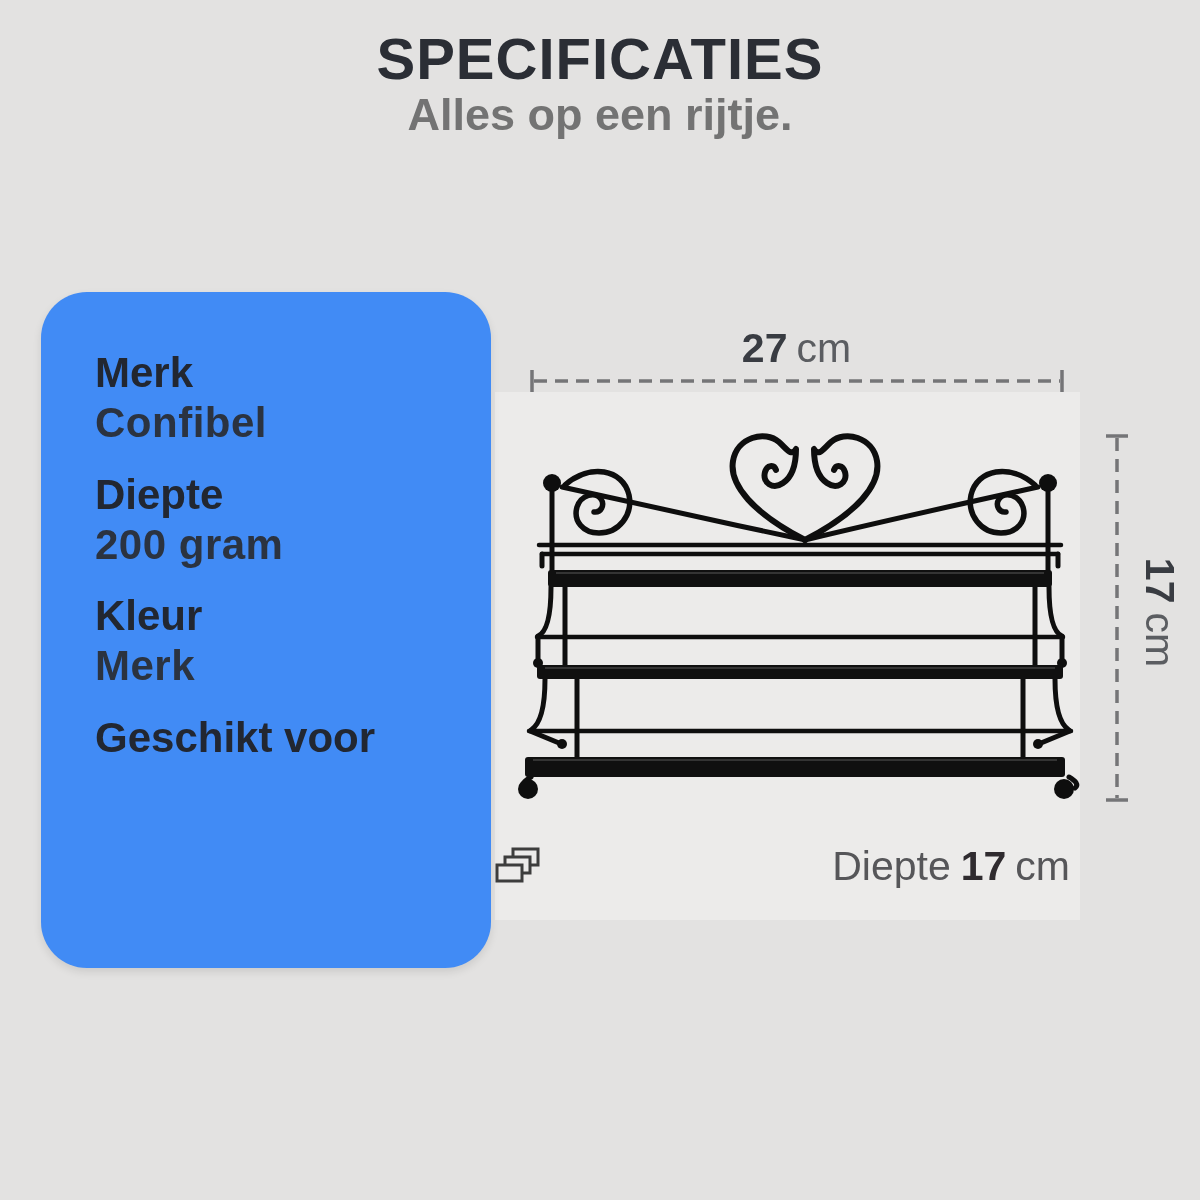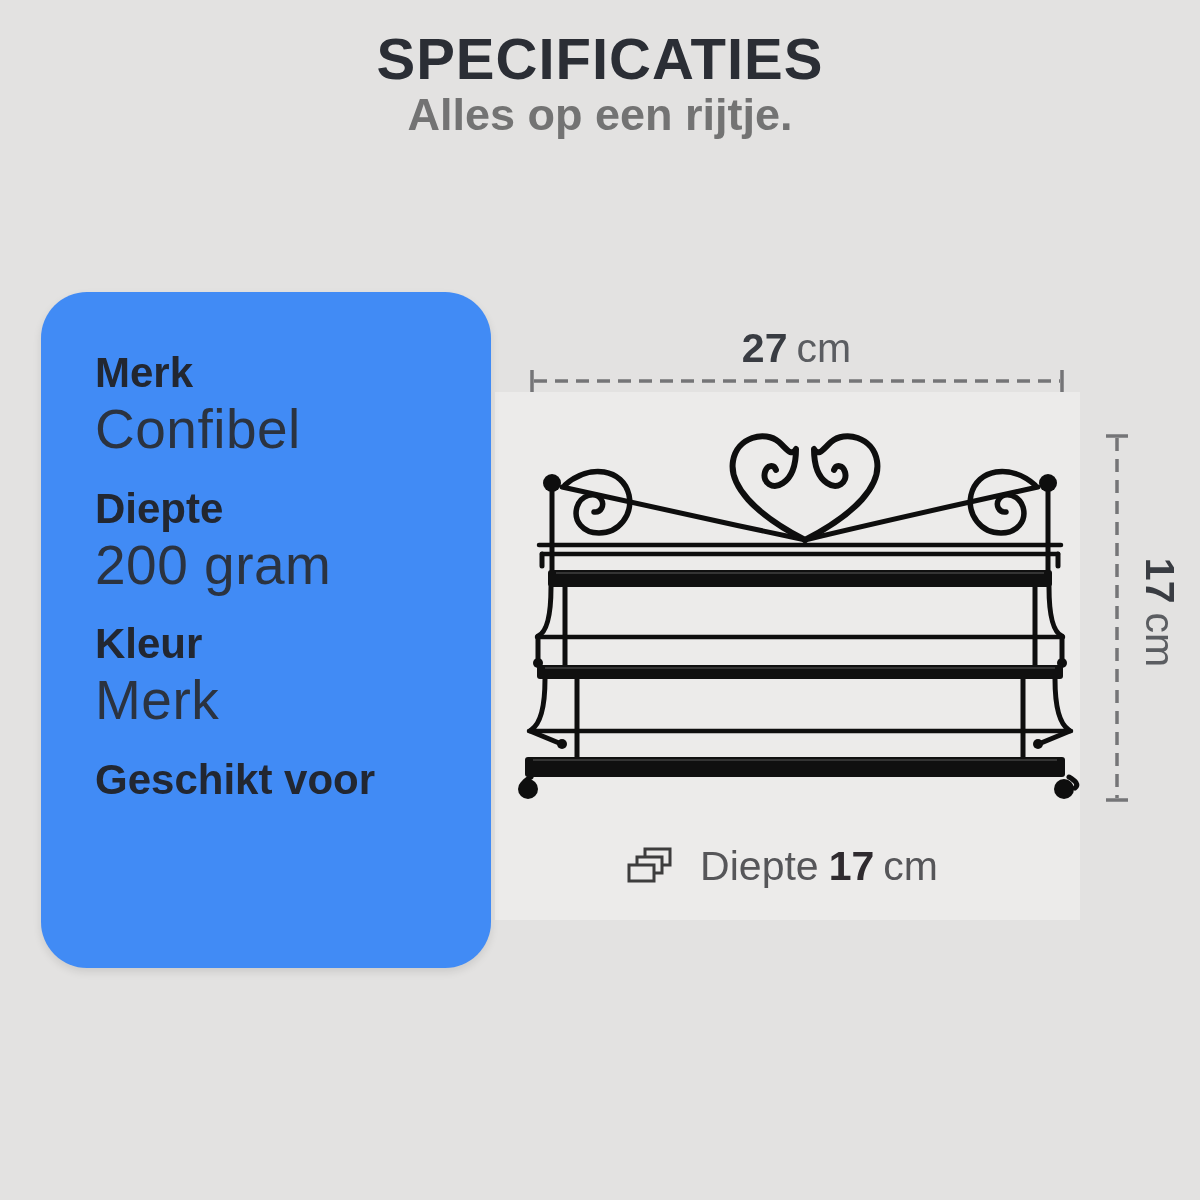--- a/index.html
+++ b/index.html
@@ -28,21 +28,21 @@
     position:absolute;left:41px;top:292px;width:450px;height:676px;
     background:#418bf5;border-radius:46px;
     box-sizing:border-box;padding:58px 30px 0 54px;
     box-shadow:0 4px 8px rgba(0,0,0,0.10);
   }
   .spec-item{margin-bottom:26px;}
   .spec-label{
     font-size:42px;font-weight:800;color:#222731;line-height:1.1;
   }
   .spec-value{
-    font-size:55px;font-weight:400;color:#2b3340;line-height:1.08;
+    font-size:42px;font-weight:700;color:#2b3340;line-height:1.08;
     margin-top:4px;letter-spacing:0.5px;
   }
 
   
   .photo-area{
     position:absolute;left:495px;top:392px;width:585px;height:528px;
     background:#ecebea;
   }
   .rack-svg{position:absolute;left:515px;top:425px;}
 
@@ -62,21 +62,21 @@
     display:flex;align-items:center;justify-content:center;
   }
   .dim-height-label .rot{
     transform:rotate(90deg);white-space:nowrap;
     font-size:41px;line-height:1.0;
   }
 
   
   .depth-row{
     position:absolute;left:495px;top:846px;width:575px;
-    display:flex;align-items:center;justify-content:center;gap:27px;
+    display:flex;align-items:center;justify-content:space-between;gap:27px;
   }
   .depth-text{font-size:41px;line-height:1.0;white-space:nowrap;}
   .depth-name{font-weight:500;color:#565659;}
   .depth-value{font-weight:800;color:#2f2b2f;margin-left:10px;}
   .depth-unit{font-weight:400;color:#565659;margin-left:9px;}
 </style>
 </head>
 <body>
 
 <div class="canvas">

